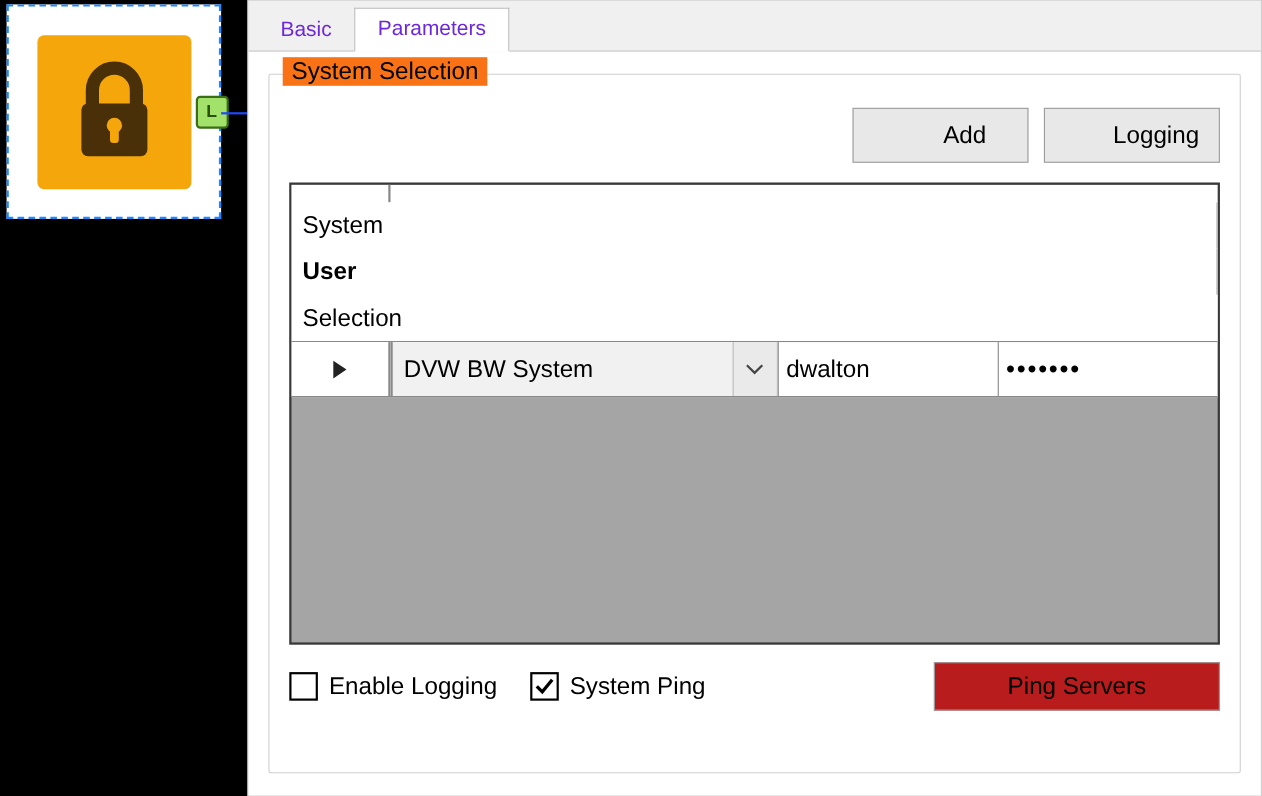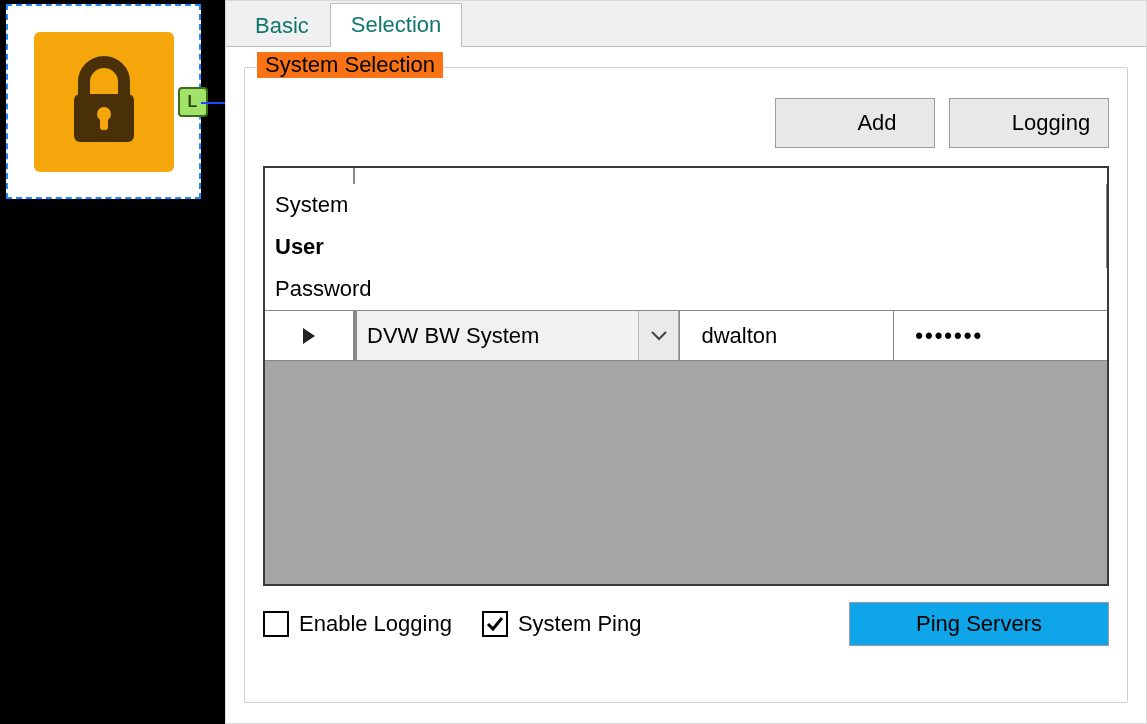--- a/index.html
+++ b/index.html
@@ -81,25 +81,25 @@
     display: flex;
     align-items: flex-end;
     height: 46px;
     padding-left: 8px;
     border-bottom: 1px solid #bdbdbd;
     background: #f0f0f0;
     position: relative;
   }
   .tab {
     padding: 8px 20px;
-    font-size: 22px;
+    font-size: 19px;
     border: 1px solid transparent;
     border-bottom: none;
     cursor: pointer;
-    color: #0f766e;
+    color: #6d28d9;
     background: transparent;
     margin-bottom: -1px;
   }
   .tab.active {
     background: #fff;
     border-color: #bdbdbd;
     border-bottom: 1px solid #fff;
     position: relative;
     z-index: 2;
   }
@@ -168,21 +168,21 @@
   .gridrow {
     display: flex;
     background: #fff;
     border-bottom: 1px solid #888;
     height: 50px;
   }
   .gc {
     border-right: 1px solid #888;
     display: flex;
     align-items: center;
-    padding: 0 21px;
+    padding: 0 7px;
     font-size: 22px;
   }
   .gc.sel { width: 90px; justify-content: center; background:#fff; border-right:2px solid #888;}
   .gc.sys {
     flex: 1.9;
     padding: 0;
     text-align: right;
   }
   .gc.usr { flex: 1; }
   .gc.pwd { flex: 1; border-right: none; letter-spacing: 2px; font-weight:bold;}
@@ -229,21 +229,21 @@
     border: 2px solid #000;
     display: flex;
     align-items: center;
     justify-content: center;
     background:#fff;
   }
   .spacer { flex: 1; }
   .pingbtn {
     min-width: 260px;
     height: 44px;
-    background: #0ea5e9;
+    background: #b91c1c;
     border: 1px solid #9c9c9c;
     font-size: 22px;
     cursor: pointer;
     display:flex;align-items:center;justify-content:center;
   }
 </style>
 </head>
 <body>
 
 <div class="canvas">
@@ -259,37 +259,37 @@
       <div class="port">
         <span>L</span>
       </div>
     </div>
   </div>
   <div class="connector"></div>
 
   <div class="panel">
     <div class="tabrow">
       <div class="tab">Basic</div>
-      <div class="tab active">Selection</div>
+      <div class="tab active">Parameters</div>
     </div>
     <div class="tabcontent">
       <div class="fieldset">
         <div class="legend">System Selection</div>
 
         <div class="btnrow">
           <div class="btn">Add</div>
           <div class="btn">Logging</div>
         </div>
 
         <div class="grid">
           <div class="gridhead">
             <div class="gh sel"></div>
             <div class="gh sys">System</div>
             <div class="gh usr">User</div>
-            <div class="gh pwd">Password</div>
+            <div class="gh pwd">Selection</div>
           </div>
           <div class="gridrow">
             <div class="gc sel">
               <svg width="14" height="18" viewBox="0 0 14 18">
                 <path d="M1 1 L13 9 L1 17 Z" fill="#222"></path>
               </svg>
             </div>
             <div class="gc sys">
               <div class="combo">
                 <div class="combo-text">DVW BW System</div>

